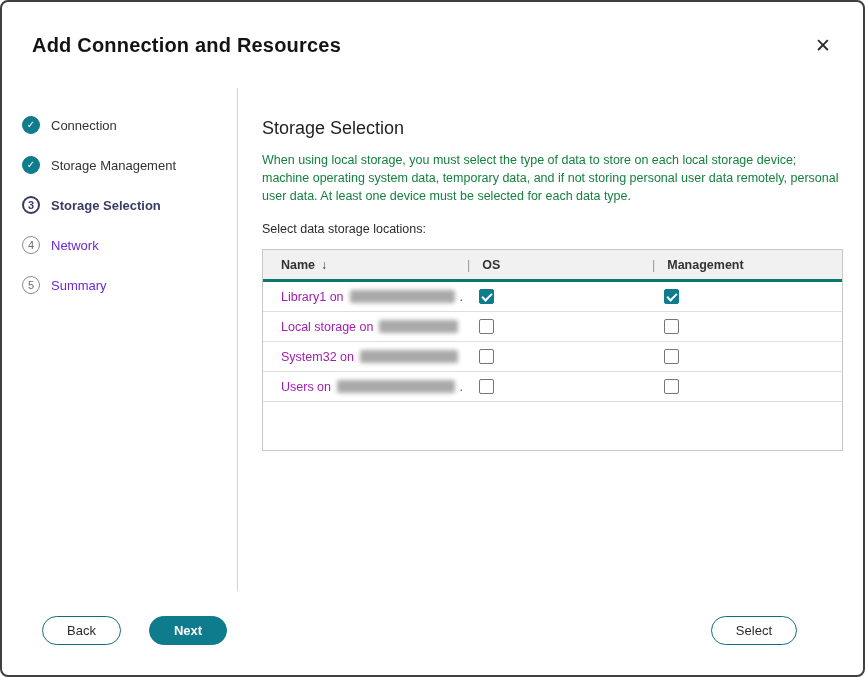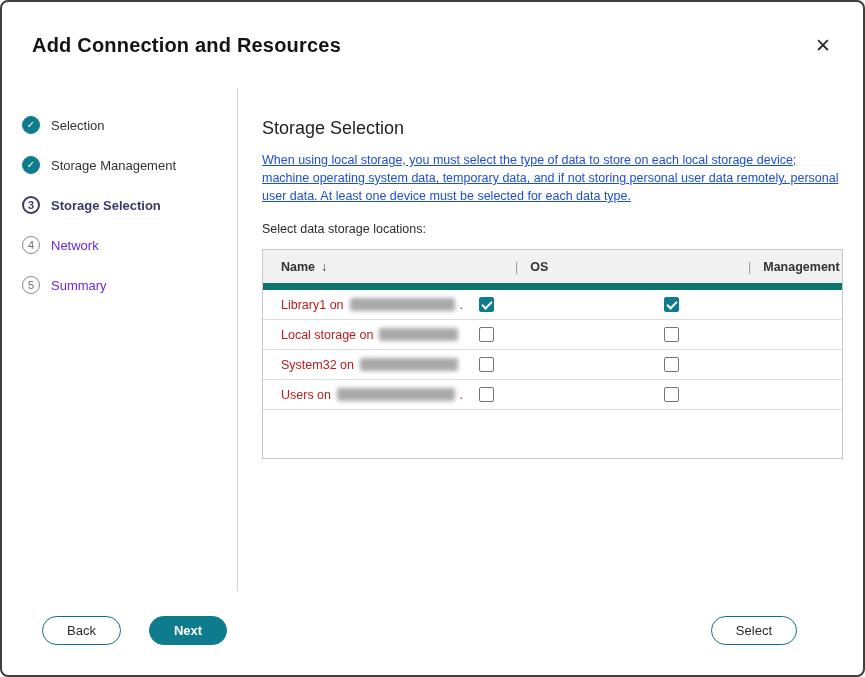--- a/index.html
+++ b/index.html
@@ -45,42 +45,42 @@
   .step.complete .step-circle { background: #0E7C8C; color: #fff; border: 1px solid #0E7C8C; font-size: 10px; }
   .step.current  .step-circle { background: #fff; color: #3A3A66; border: 2px solid #3A3A66; font-weight: 700; }
   .step.upcoming .step-circle { background: #fff; color: #6d6d6d; border: 1px solid #8a8a8a; }
   .step-label { font-size: 13px; color: #333; }
   .step.current .step-label { color: #3A3A66; font-weight: 700; }
   .step.upcoming .step-label { color: #6d28d9; }
 
   
   .content-heading { font-size: 18px; font-weight: 400; color: #1f1f1f; }
   .content-desc {
-    margin-top: 12px; font-size: 12.5px; color: #1d4ed8;
-    line-height: 1.45; max-width: 586px; text-decoration: underline;
+    margin-top: 12px; font-size: 12.5px; color: #15803d;
+    line-height: 1.45; max-width: 586px;
   }
   .select-label { margin-top: 17px; font-size: 12.5px; color: #2b2b2b; }
 
   
   .table { margin-top: 13px; width: 581px; border: 1px solid #c8c8c8; background: #fff; }
   .thead {
     display: grid; grid-template-columns: 200px 185px 1fr;
-    background: #f1f1f1; height: 40px; border-bottom: 7px solid #0f766e; gap: 48px;
+    background: #f1f1f1; height: 32px; border-bottom: 3px solid #0f766e;
   }
   .th { display: flex; align-items: center; font-size: 12.5px; font-weight: 700; color: #333; }
   .th-name { padding-left: 18px; gap: 6px; }
   .th-check { padding-left: 4px; gap: 12px; }
   .sep { color: #9a9a9a; font-weight: 400; }
   .sort { font-size: 12px; color: #333; font-weight: 400; }
 
   .trow {
     display: grid; grid-template-columns: 200px 185px 1fr;
     height: 30px; border-bottom: 1px solid #dedede;
   }
-  .td { display: flex; align-items: center; font-size: 12.5px; color: #b91c1c; }
+  .td { display: flex; align-items: center; font-size: 12.5px; color: #a21caf; }
   .td-name { padding-left: 18px; white-space: nowrap; }
   .td-check { padding-left: 16px; }
   .blur {
     display: inline-block; height: 13px; border-radius: 2px;
     background: #a9a9a9; filter: blur(2px);
     margin: 0 5px 0 6px; vertical-align: middle;
   }
   .b0 { width: 118px; } .b1 { width: 108px; } .b2 { width: 112px; } .b3 { width: 122px; }
 
   .checkbox {
@@ -122,21 +122,21 @@
   <div class="header">
     <h1>Add Connection and Resources</h1>
     <button class="close-btn">✕</button>
   </div>
 
   <div class="body">
 
     <div class="sidebar">
       <div class="step complete">
         <span class="step-circle">✓</span>
-        <span class="step-label">Selection</span>
+        <span class="step-label">Connection</span>
       </div>
       <div class="step complete">
         <span class="step-circle">✓</span>
         <span class="step-label">Storage Management</span>
       </div>
       <div class="step current">
         <span class="step-circle">3</span>
         <span class="step-label">Storage Selection</span>
       </div>
       <div class="step upcoming">

